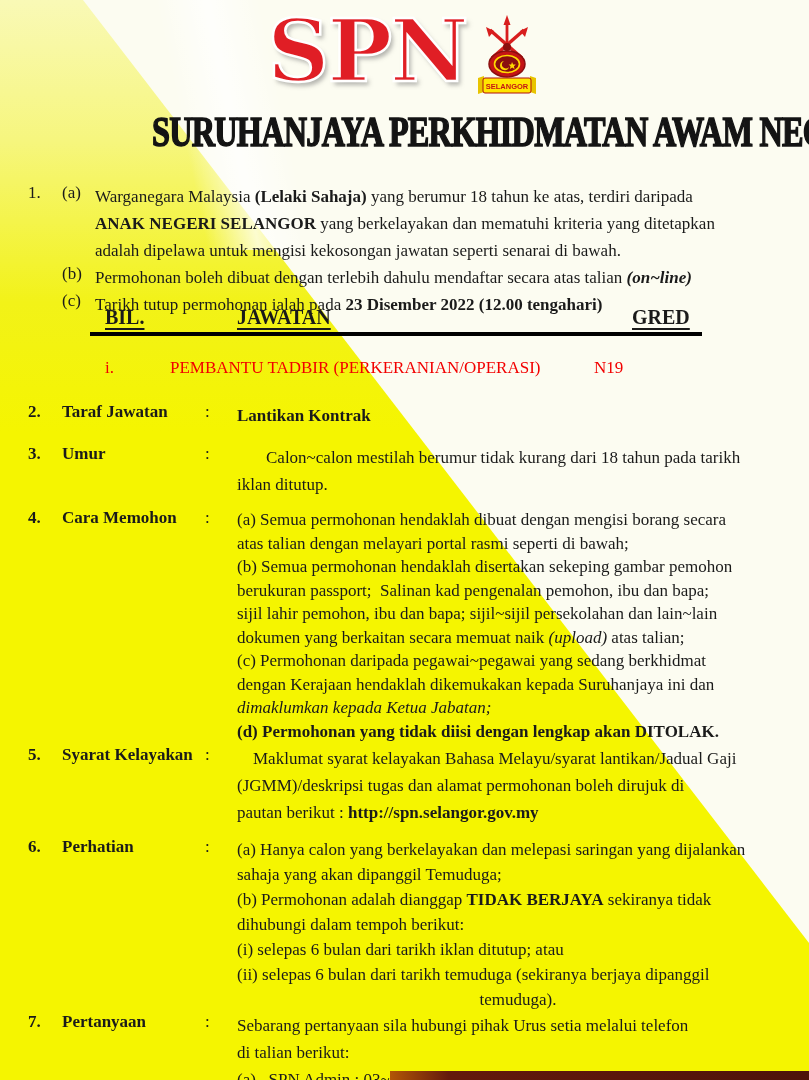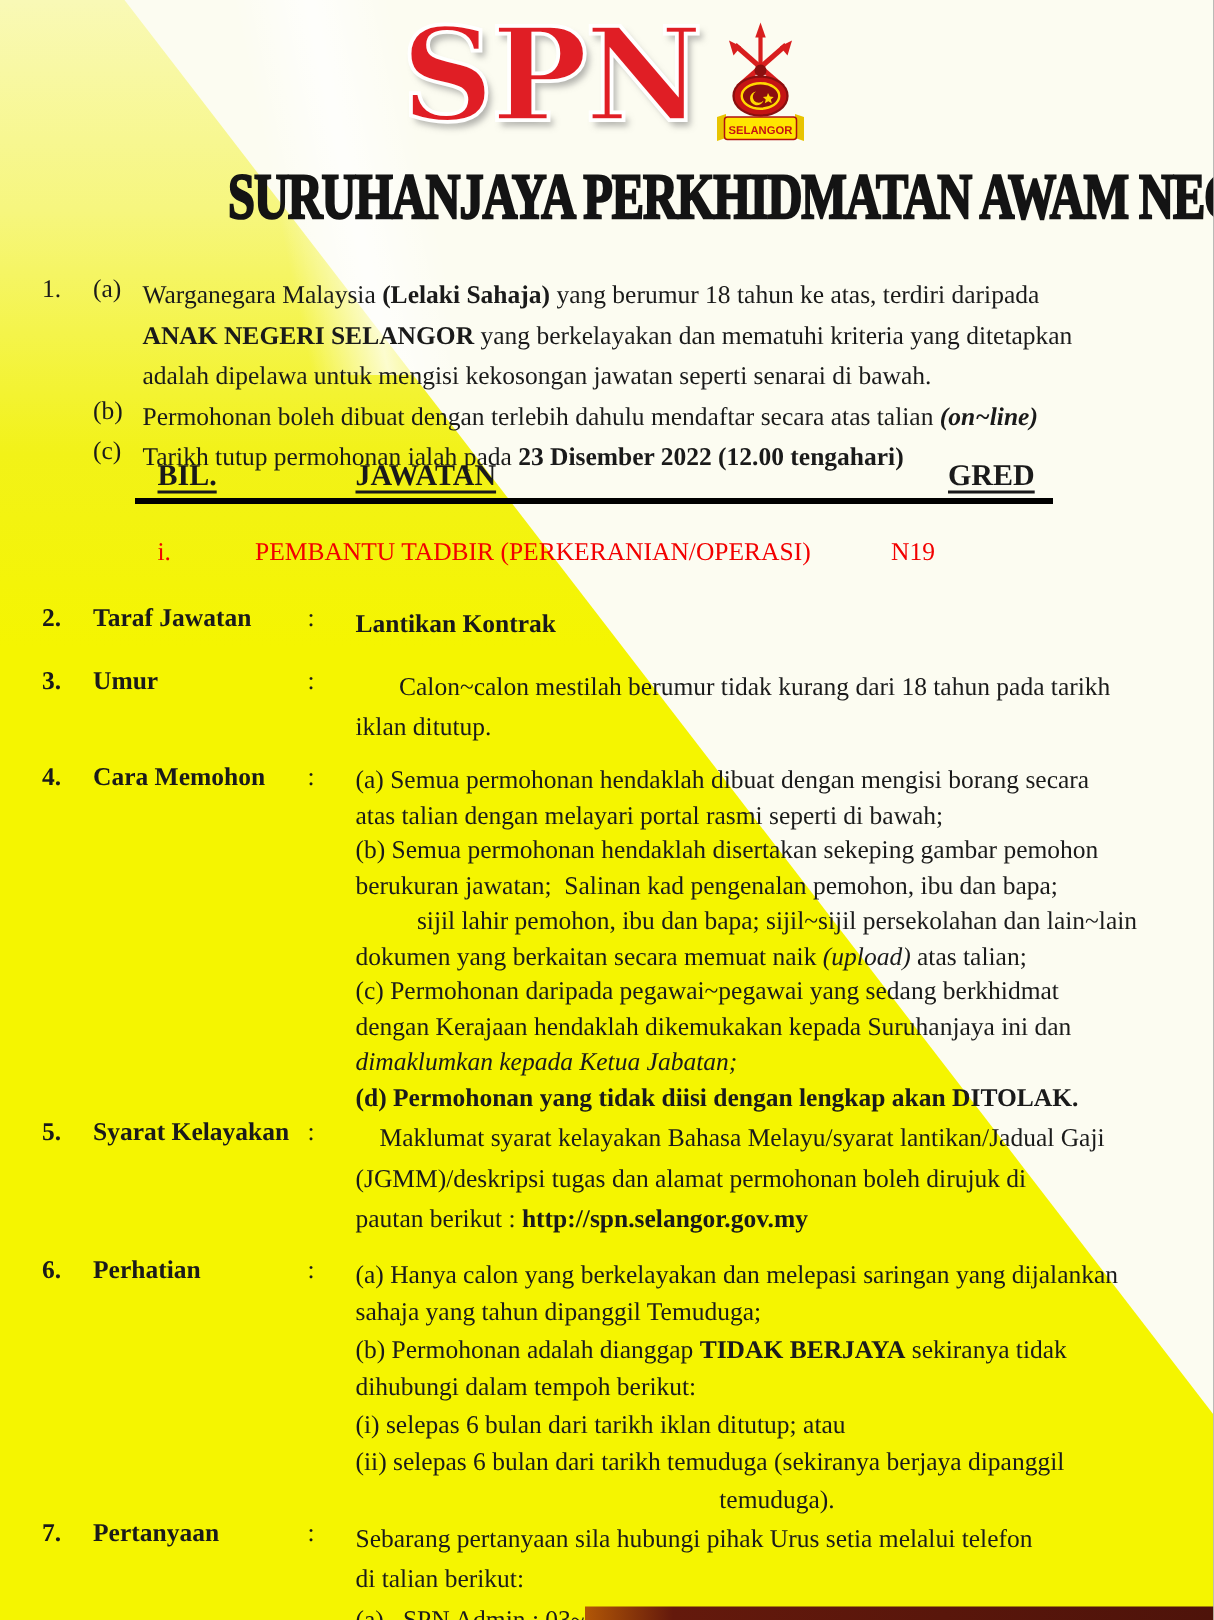--- a/index.html
+++ b/index.html
@@ -145,22 +145,22 @@
         </div>
       </div>
       <div class="section" style="margin-bottom: 2px;">
         <div class="sec-num">4.</div>
         <div class="sec-label">Cara Memohon</div>
         <div>:</div>
         <div>
           <div class="line" style="line-height: 23.5px;"><span>(a) Semua permohonan hendaklah dibuat dengan mengisi borang secara</span></div>
           <div class="line" style="line-height: 23.5px;"><span>atas talian dengan melayari portal rasmi seperti di bawah;</span></div>
           <div class="line" style="line-height: 23.5px;"><span>(b) Semua permohonan hendaklah disertakan sekeping gambar pemohon</span></div>
-          <div class="line" style="line-height: 23.5px;"><span>berukuran jawatan;  Salinan kad pengenalan pemohon, ibu dan bapa;</span></div>
-          <div class="line" style="line-height: 23.5px; text-align: center;"><span>sijil lahir pemohon, ibu dan bapa; sijil~sijil persekolahan dan lain~lain</span></div>
+          <div class="line" style="line-height: 23.5px;"><span>berukuran passport;  Salinan kad pengenalan pemohon, ibu dan bapa;</span></div>
+          <div class="line" style="line-height: 23.5px;"><span>sijil lahir pemohon, ibu dan bapa; sijil~sijil persekolahan dan lain~lain</span></div>
           <div class="line" style="line-height: 23.5px;"><span>dokumen yang berkaitan secara memuat naik </span><span class="it">(upload)</span><span> atas talian;</span></div>
           <div class="line" style="line-height: 23.5px;"><span>(c) Permohonan daripada pegawai~pegawai yang sedang berkhidmat</span></div>
           <div class="line" style="line-height: 23.5px;"><span>dengan Kerajaan hendaklah dikemukakan kepada Suruhanjaya ini dan</span></div>
           <div class="line" style="line-height: 23.5px; font-style: italic;"><span>dimaklumkan kepada Ketua Jabatan;</span></div>
           <div class="line" style="line-height: 23.5px;"><span class="b">(d) Permohonan yang tidak diisi dengan lengkap akan DITOLAK.</span></div>
         </div>
       </div>
       <div class="section" style="margin-bottom: 11px;">
         <div class="sec-num">5.</div>
         <div class="sec-label">Syarat Kelayakan</div>
@@ -170,21 +170,21 @@
           <div class="line" style="line-height: 27px;"><span>(JGMM)/deskripsi tugas dan alamat permohonan boleh dirujuk di</span></div>
           <div class="line" style="line-height: 27px;"><span>pautan berikut : </span><span class="b">http://spn.selangor.gov.my</span></div>
         </div>
       </div>
       <div class="section" style="margin-bottom: 0px;">
         <div class="sec-num">6.</div>
         <div class="sec-label">Perhatian</div>
         <div>:</div>
         <div>
           <div class="line" style="line-height: 25px;"><span>(a) Hanya calon yang berkelayakan dan melepasi saringan yang dijalankan</span></div>
-          <div class="line" style="line-height: 25px;"><span>sahaja yang tahun dipanggil Temuduga;</span></div>
+          <div class="line" style="line-height: 25px;"><span>sahaja yang akan dipanggil Temuduga;</span></div>
           <div class="line" style="line-height: 25px;"><span>(b) Permohonan adalah dianggap </span><span class="b">TIDAK BERJAYA</span><span> sekiranya tidak</span></div>
           <div class="line" style="line-height: 25px;"><span>dihubungi dalam tempoh berikut:</span></div>
           <div class="line" style="line-height: 25px;"><span>(i) selepas 6 bulan dari tarikh iklan ditutup; atau</span></div>
           <div class="line" style="line-height: 25px;"><span>(ii) selepas 6 bulan dari tarikh temuduga (sekiranya berjaya dipanggil</span></div>
           <div class="line" style="line-height: 25px; text-align: center;"><span>temuduga).</span></div>
         </div>
       </div>
       <div class="section" style="margin-bottom: 0px;">
         <div class="sec-num">7.</div>
         <div class="sec-label">Pertanyaan</div>

